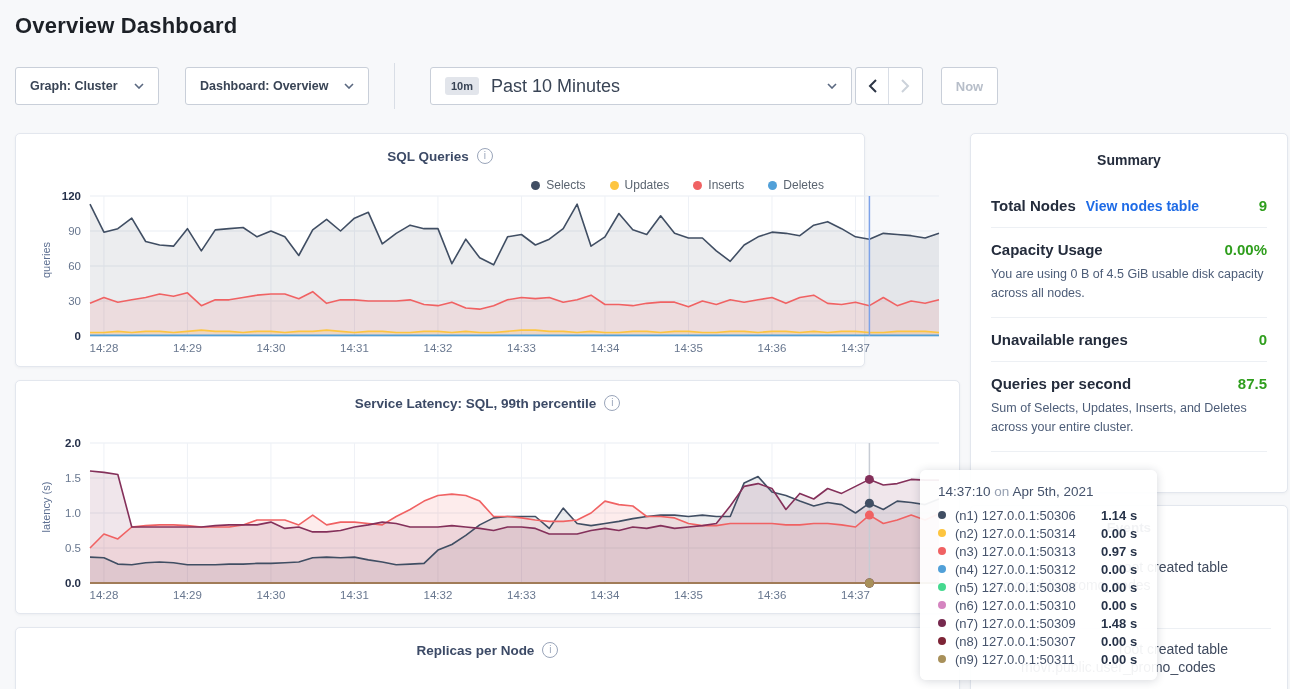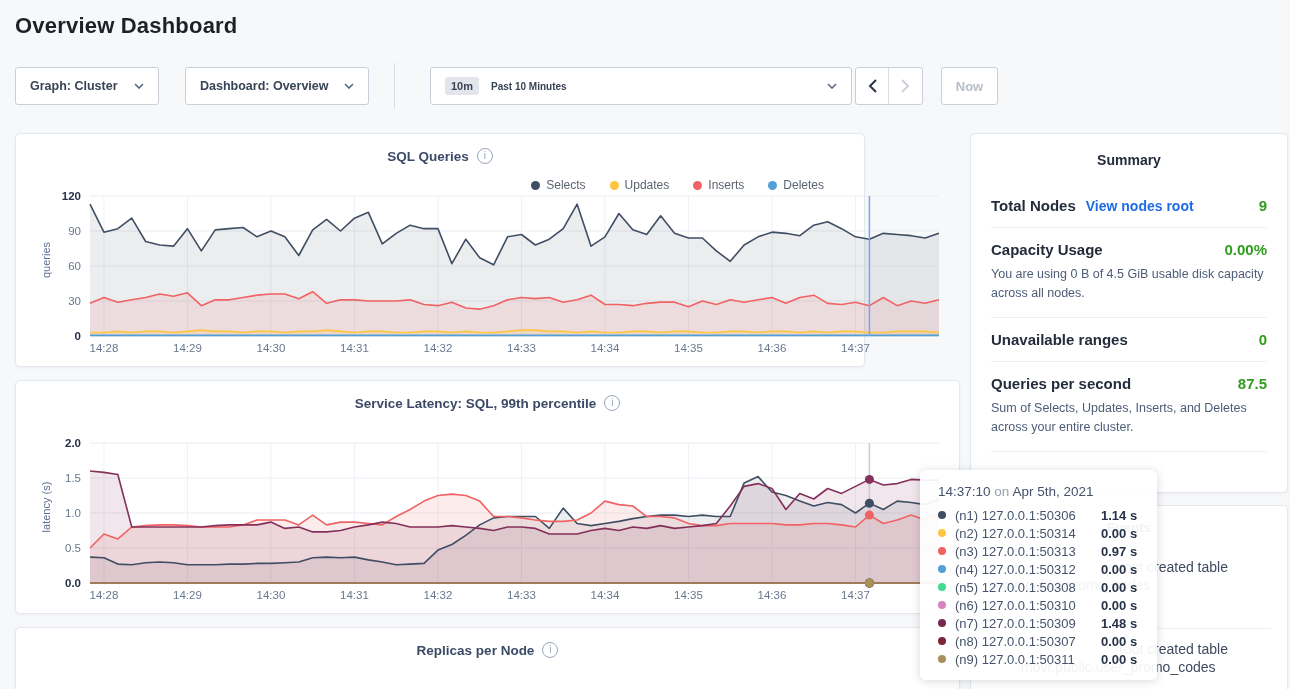--- a/index.html
+++ b/index.html
@@ -24,21 +24,21 @@
     cursor:pointer;
   }
   .dd1{ left:15px; width:144px; padding:0 14px; justify-content:space-between; }
   .dd2{ left:185px; width:184px; padding:0 14px; justify-content:space-between; }
   .toolbar-divider{ position:absolute; left:394px; top:-4px; height:46px; width:1px; background:#d9dee6; }
   .timesel{ left:430px; width:422px; padding:0 14px; }
   .time-badge{
     background:#e2e5eb; border-radius:3px; padding:3px 6px;
     font-size:11px; font-weight:700; color:#394455; margin-right:12px;
   }
-  .time-label{ font-size:10px; font-weight:700; }
+  .time-label{ font-size:18px; font-weight:400; }
   .timesel .chev{ margin-left:auto; }
   .navgroup{ position:absolute; left:855px; width:68px; height:38px;
     border:1px solid #c9cfd9; border-radius:3px; display:flex; background:#fff; }
   .navgroup .half{ width:50%; display:flex; align-items:center; justify-content:center; cursor:pointer; }
   .navgroup .half:first-child{ border-right:1px solid #d9dee6; }
   .now-btn{ left:941px; width:57px; justify-content:center; font-size:13px; color:#b7bec9; cursor:default; }
   
   .card{
     position:absolute; background:#fff;
     border:1px solid #e3e7ee; border-radius:5px;
@@ -278,21 +278,21 @@
     <span class="t">Replicas per Node</span><span class="info">i</span>
   </div>
 </div>
 
 <div class="card" id="card-summary">
   <div class="sum-title">Summary</div>
 
   <div class="sum-row">
     <div class="sum-head">
       <span class="sum-label">Total Nodes</span>
-      <a class="sum-link">View nodes root</a>
+      <a class="sum-link">View nodes table</a>
       <span class="sum-value">9</span>
     </div>
   </div>
   <hr class="sum-div">
 
   <div class="sum-row">
     <div class="sum-head">
       <span class="sum-label">Capacity Usage</span>
       <span class="sum-value">0.00%</span>
     </div>

